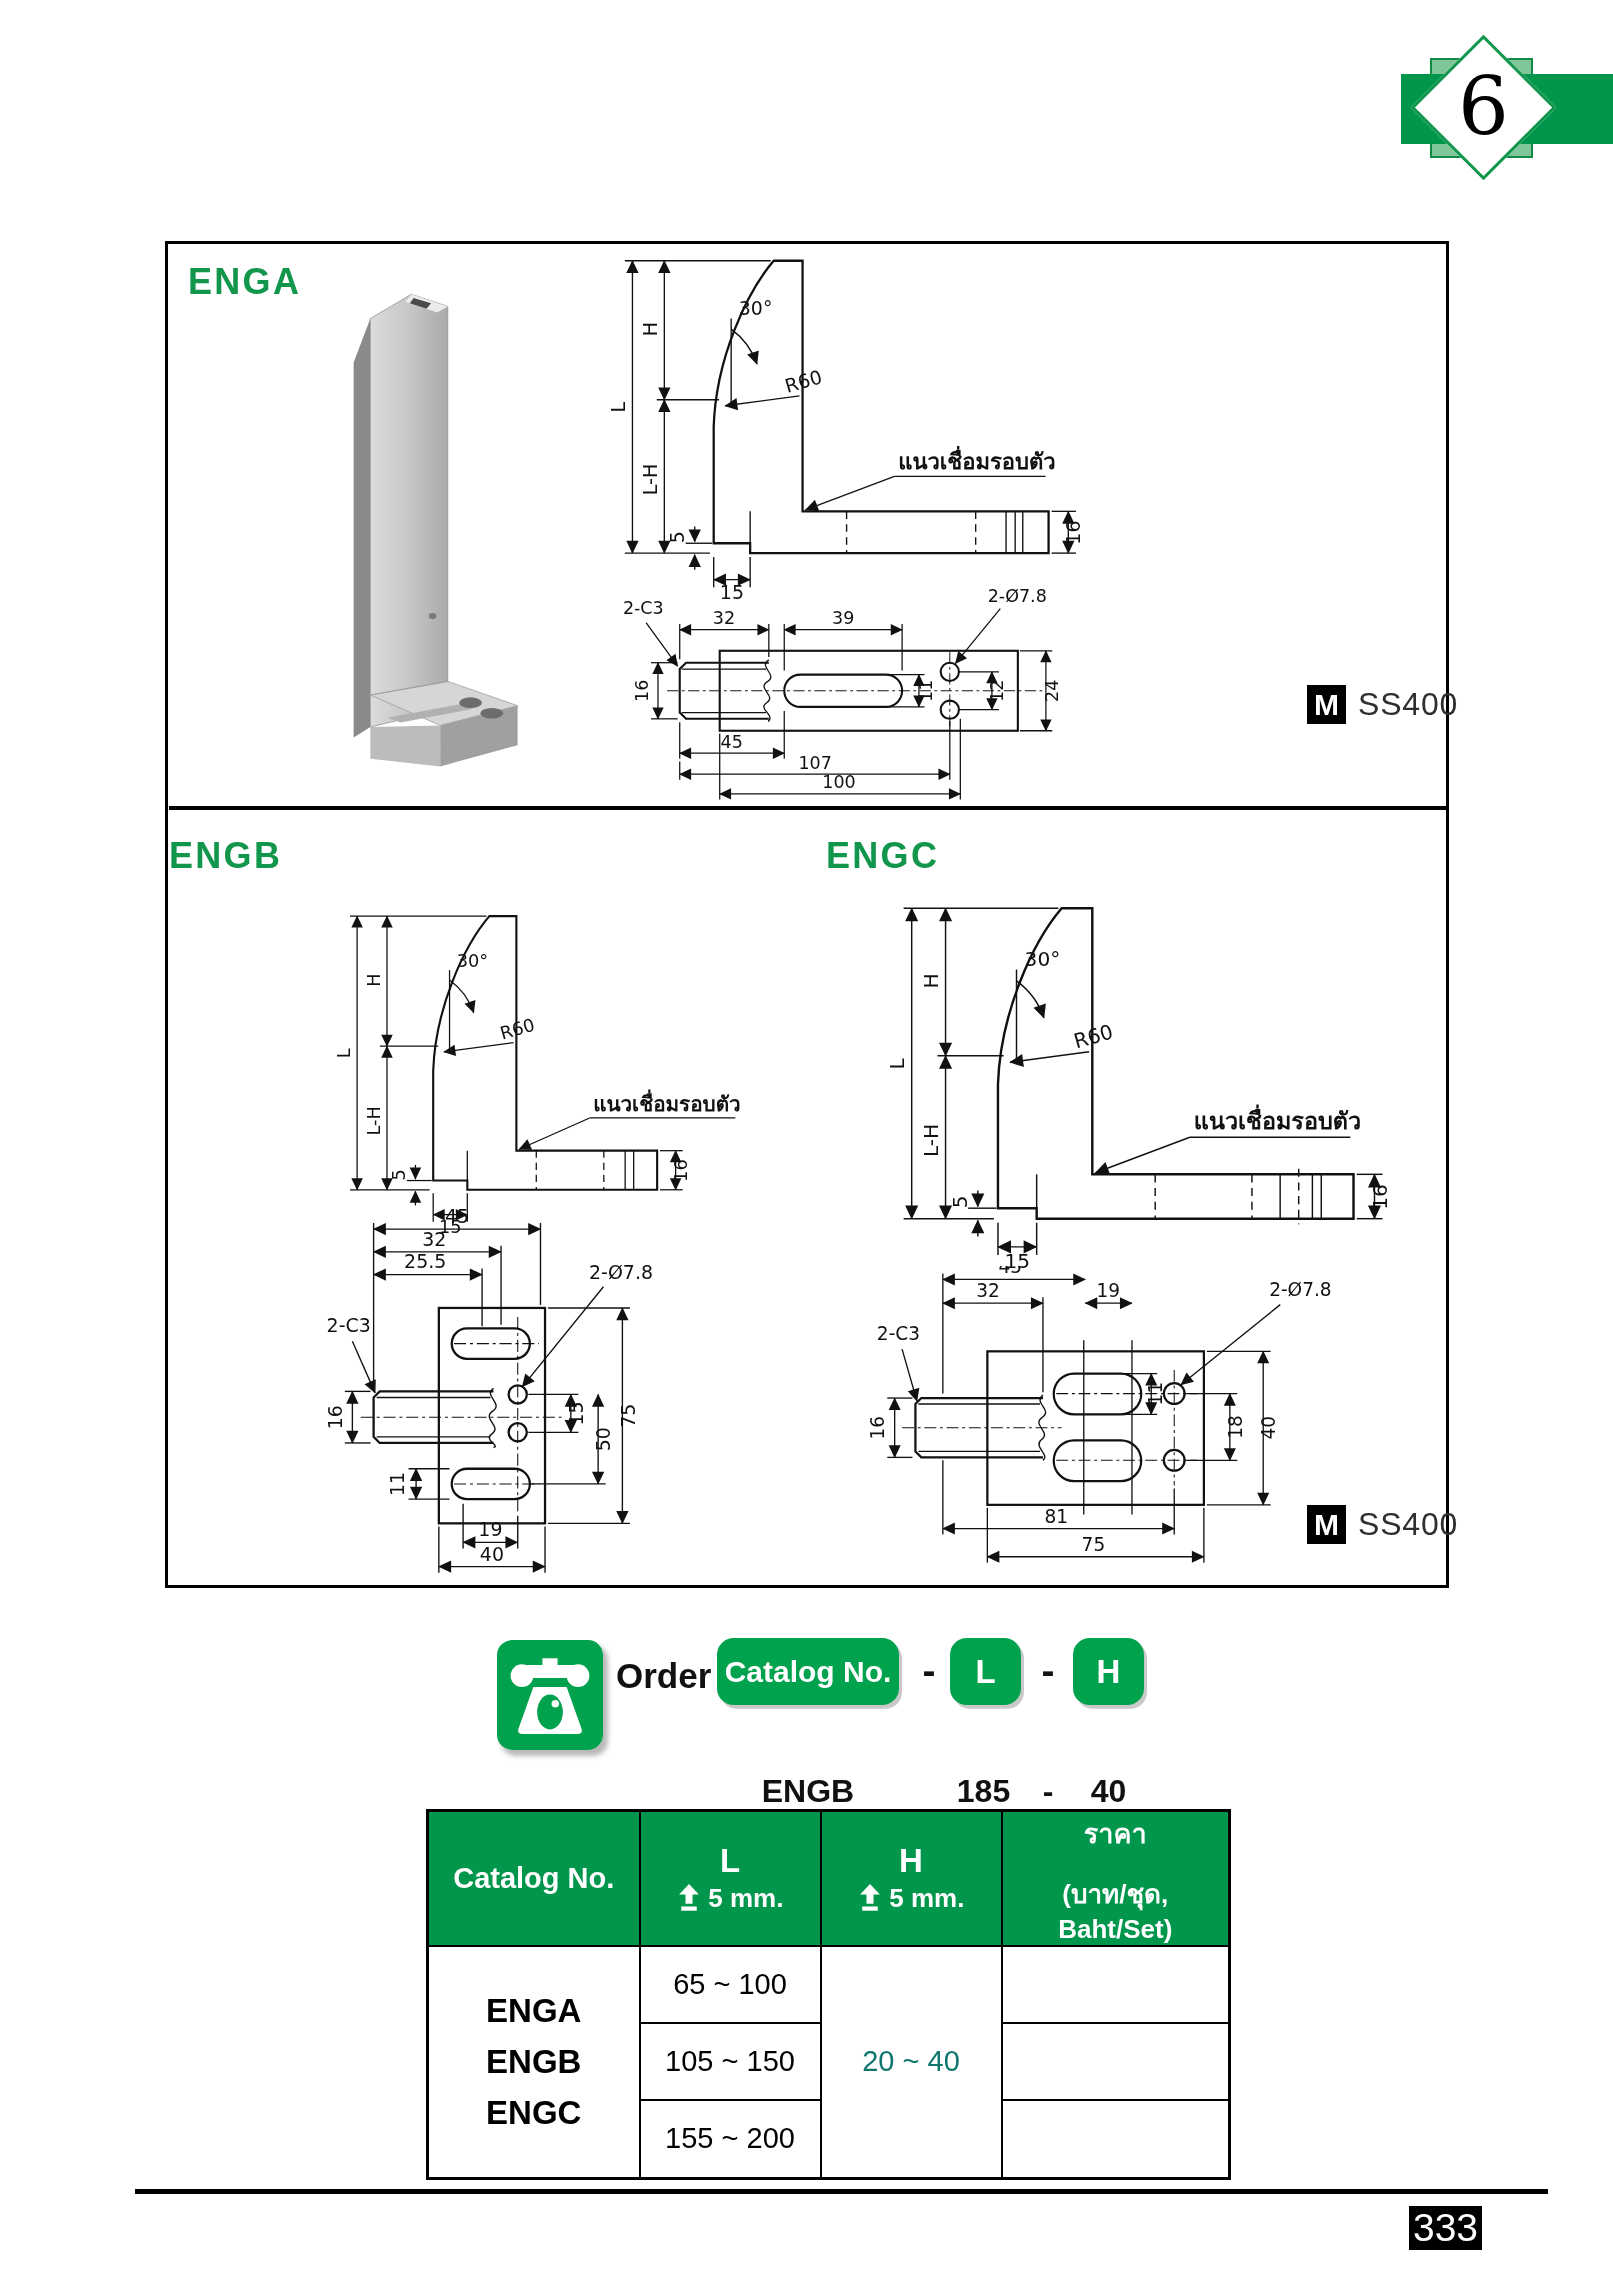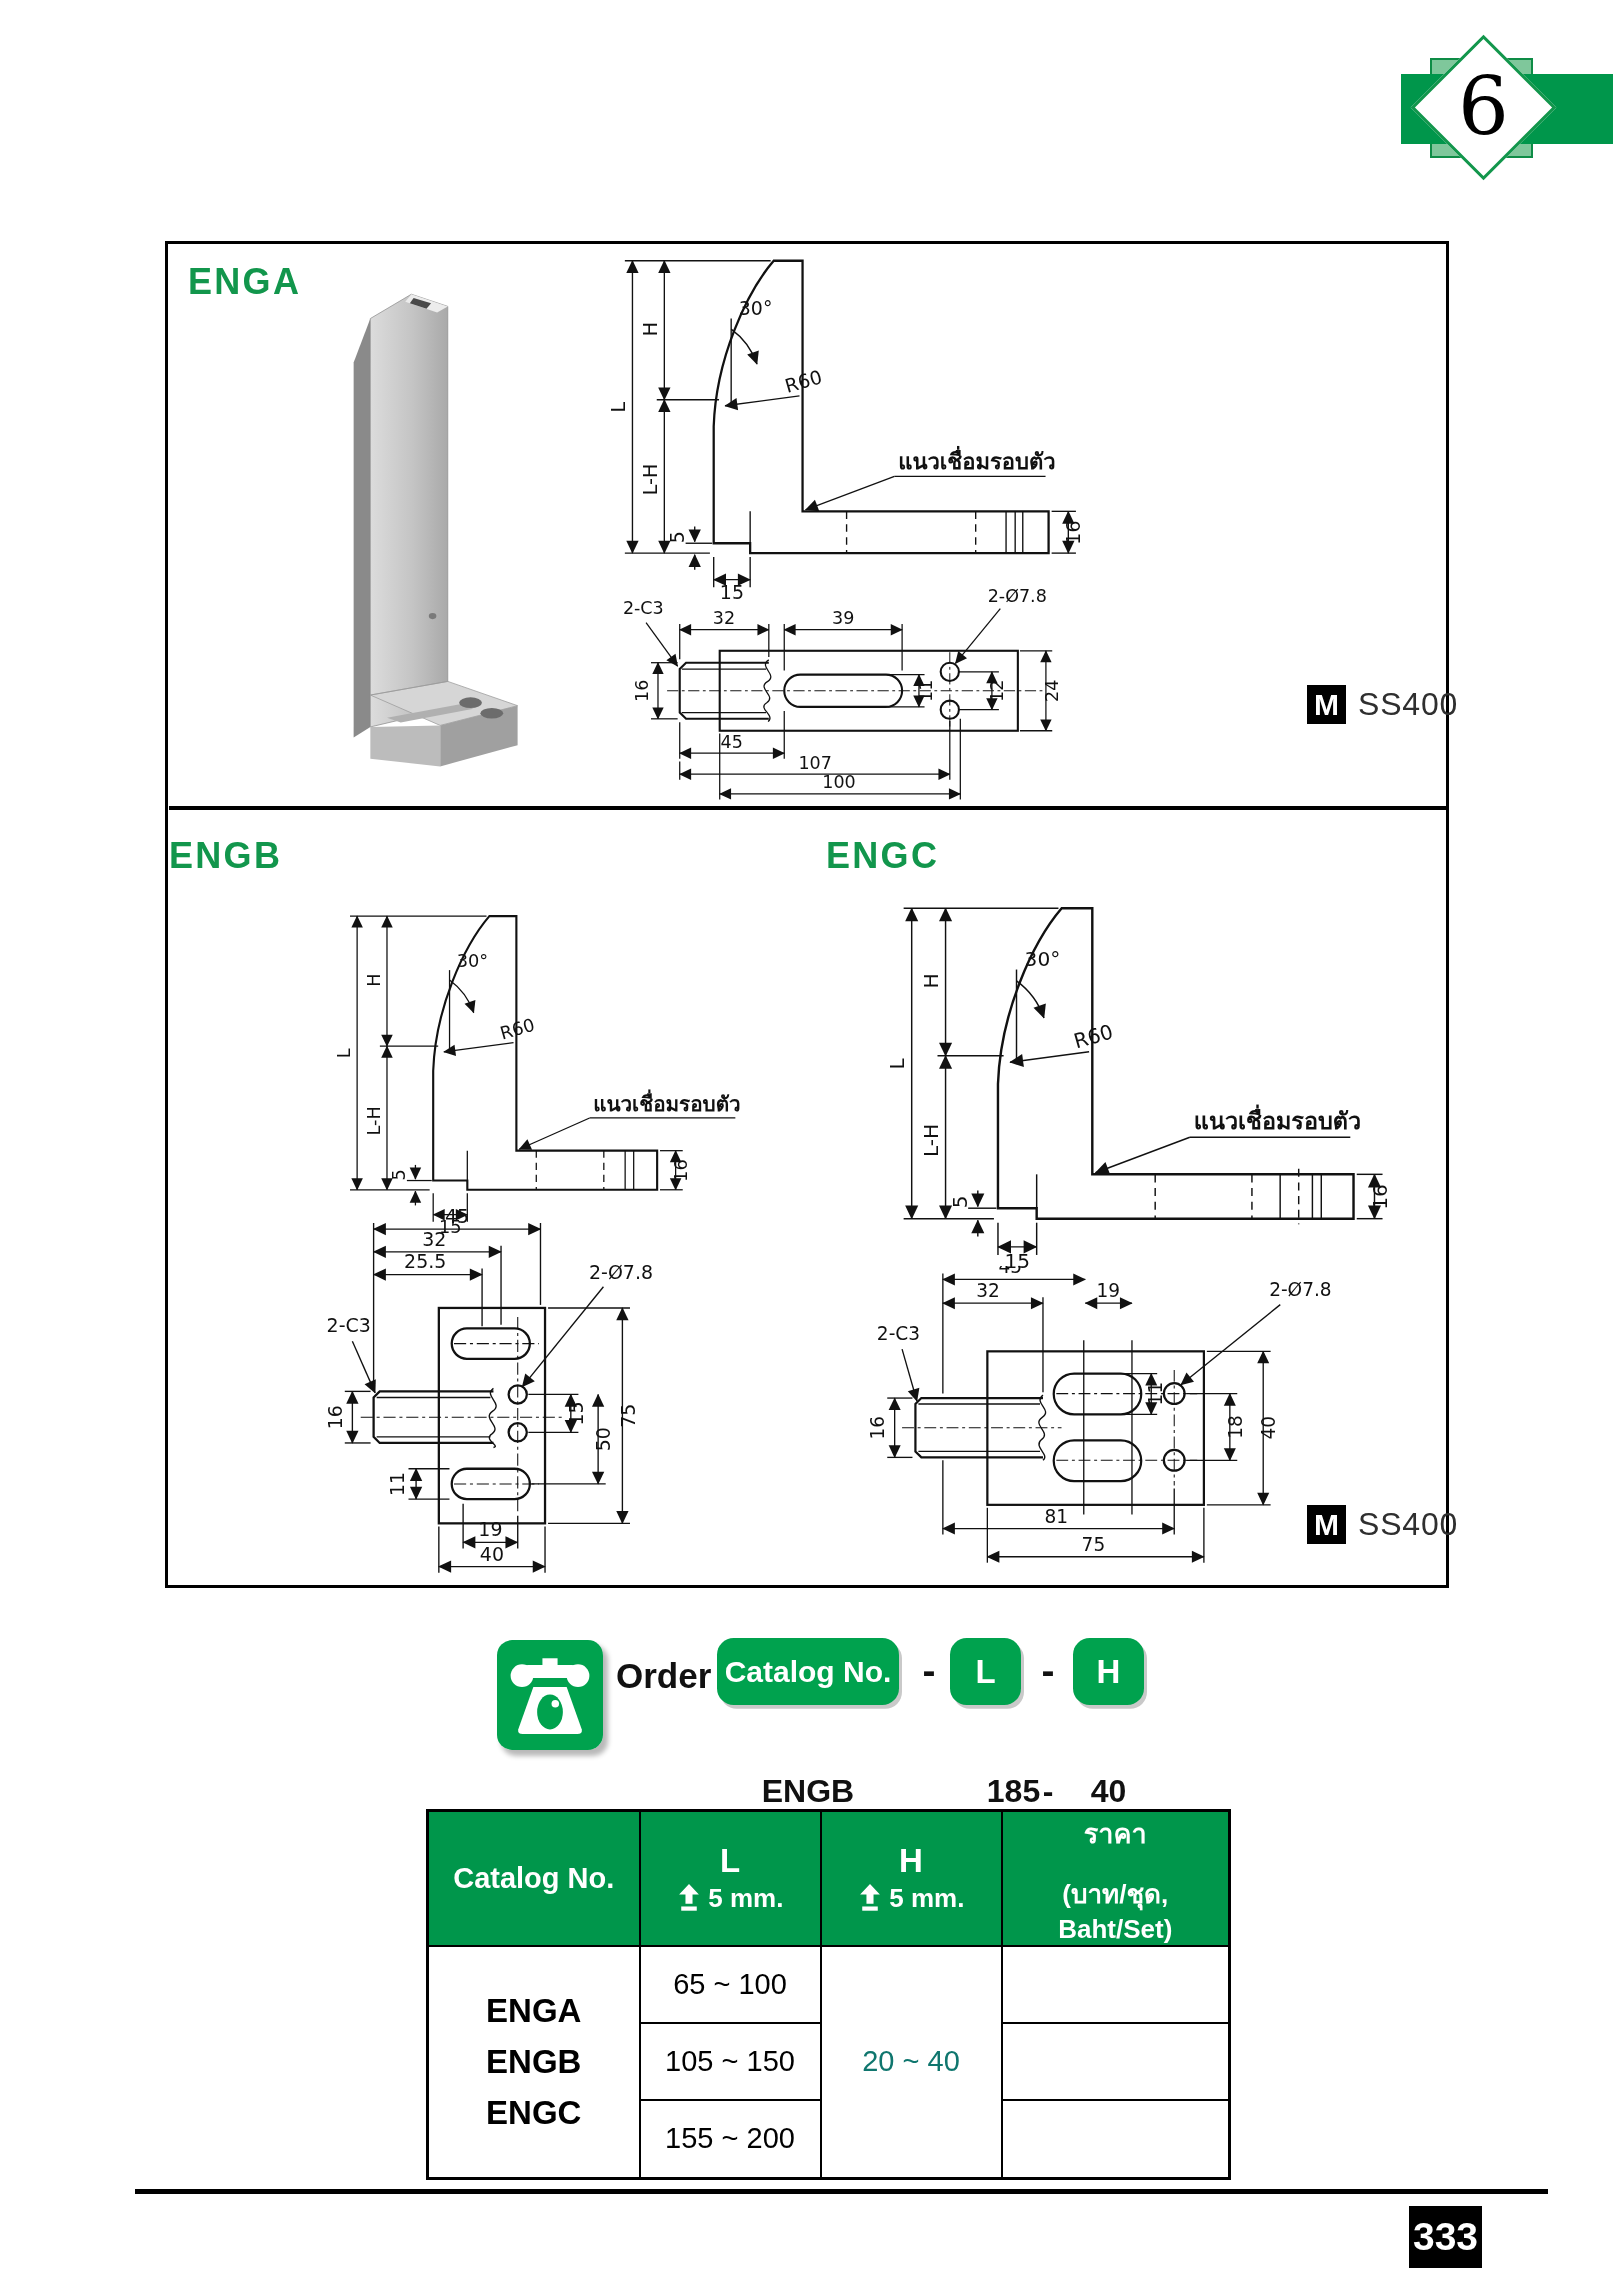--- a/index.html
+++ b/index.html
@@ -43,21 +43,21 @@
   .hdr-cat{font-size:29px;font-weight:bold}
   .hdr-sub{font-size:26px;font-weight:bold;display:flex;align-items:center;justify-content:center;gap:7.6px;margin-top:3px}
   .hdr-price1{font-size:27px;font-weight:bold}
   .hdr-price2{font-size:26px;font-weight:bold;margin-top:18px}
   .cat-cell div{font-size:33px;font-weight:bold;color:#000;margin:13px 0}
   .lval{font-size:29px;color:#000}
   .hval{font-size:29px;color:#0f766e}
   
   .footer-line{left:135px;top:2189px;width:1413px;height:5.3px;background:#000}
   .footer-text{top:2214px;right:217px;font-size:36px;font-style:italic;font-weight:bold;color:#0c0c0c;letter-spacing:-0.8px}
-  .page-num{left:1409px;top:2206px;width:73px;height:62px;background:#000;color:#fff;display:flex;align-items:center;justify-content:center;font-size:39px;font-weight:bold}
+  .page-num{left:1409px;top:2206px;width:73px;height:44px;background:#000;color:#fff;display:flex;align-items:center;justify-content:center;font-size:39px;font-weight:normal}
 </style>
 </head>
 <body>
 
 <div class="page">
 
   <svg width="0" height="0" style="position:absolute" aria-hidden="true">
     <defs>
       <marker id="arr" viewBox="0 0 10 10" refX="9.5" refY="5" markerWidth="10" markerHeight="10" orient="auto-start-reverse">
         <path d="M0.5,0.5 L10,5 L0.5,9.5 Z" fill="#111"></path>
@@ -400,21 +400,21 @@
       <circle cx="77" cy="84" r="5" fill="#fff"></circle>
     </svg>
   </div>
   <div class="abs order-label">Order</div>
   <div class="abs gbtn" style="left:717px;top:1638px;width:182px;height:67px;font-size:30px">Catalog No.</div>
   <div class="abs sep" style="left:914px;top:1649px;width:30px;text-align:center">-</div>
   <div class="abs gbtn" style="left:950px;top:1638px;width:71px;height:67px;font-size:33px">L</div>
   <div class="abs sep" style="left:1029px;top:1649px;width:38px;text-align:center">-</div>
   <div class="abs gbtn" style="left:1073px;top:1638px;width:71px;height:67px;font-size:33px">H</div>
   <div class="abs exv" style="left:717px;top:1773px;width:182px">ENGB</div>
-  <div class="abs exv" style="left:978px;top:1773px;width:71px">185</div>
+  <div class="abs exv" style="left:948px;top:1773px;width:71px">185</div>
   <div class="abs exv" style="left:1029px;top:1773px;width:38px">-</div>
   <div class="abs exv" style="left:1073px;top:1773px;width:71px">40</div>
 
   <table class="spec">
     <colgroup>
         <col style="width:212px">
         <col style="width:181px">
         <col style="width:181px">
         <col style="width:228px">
       </colgroup>

